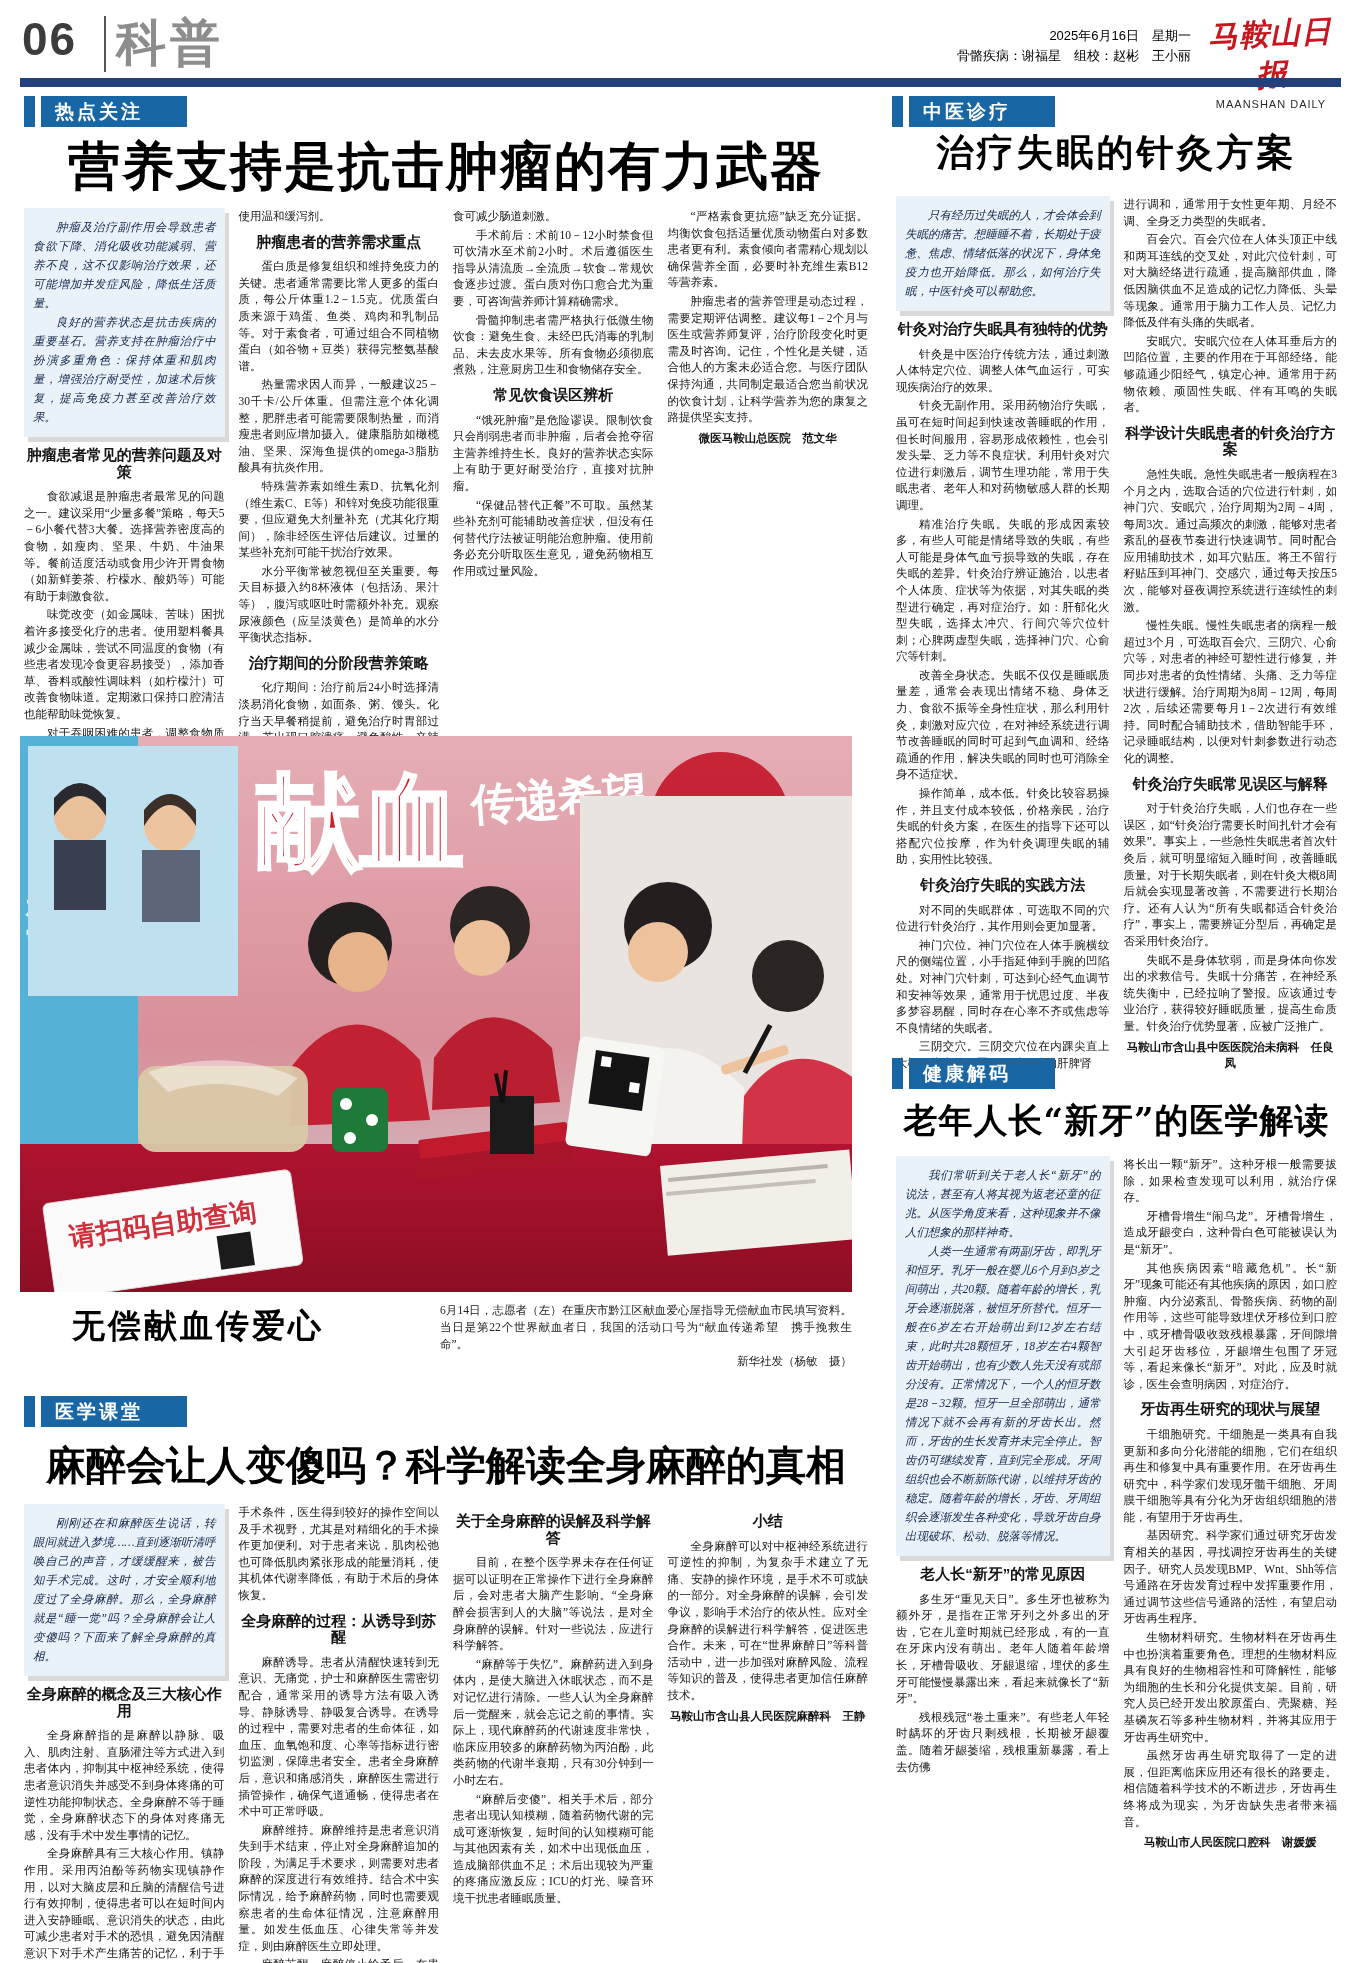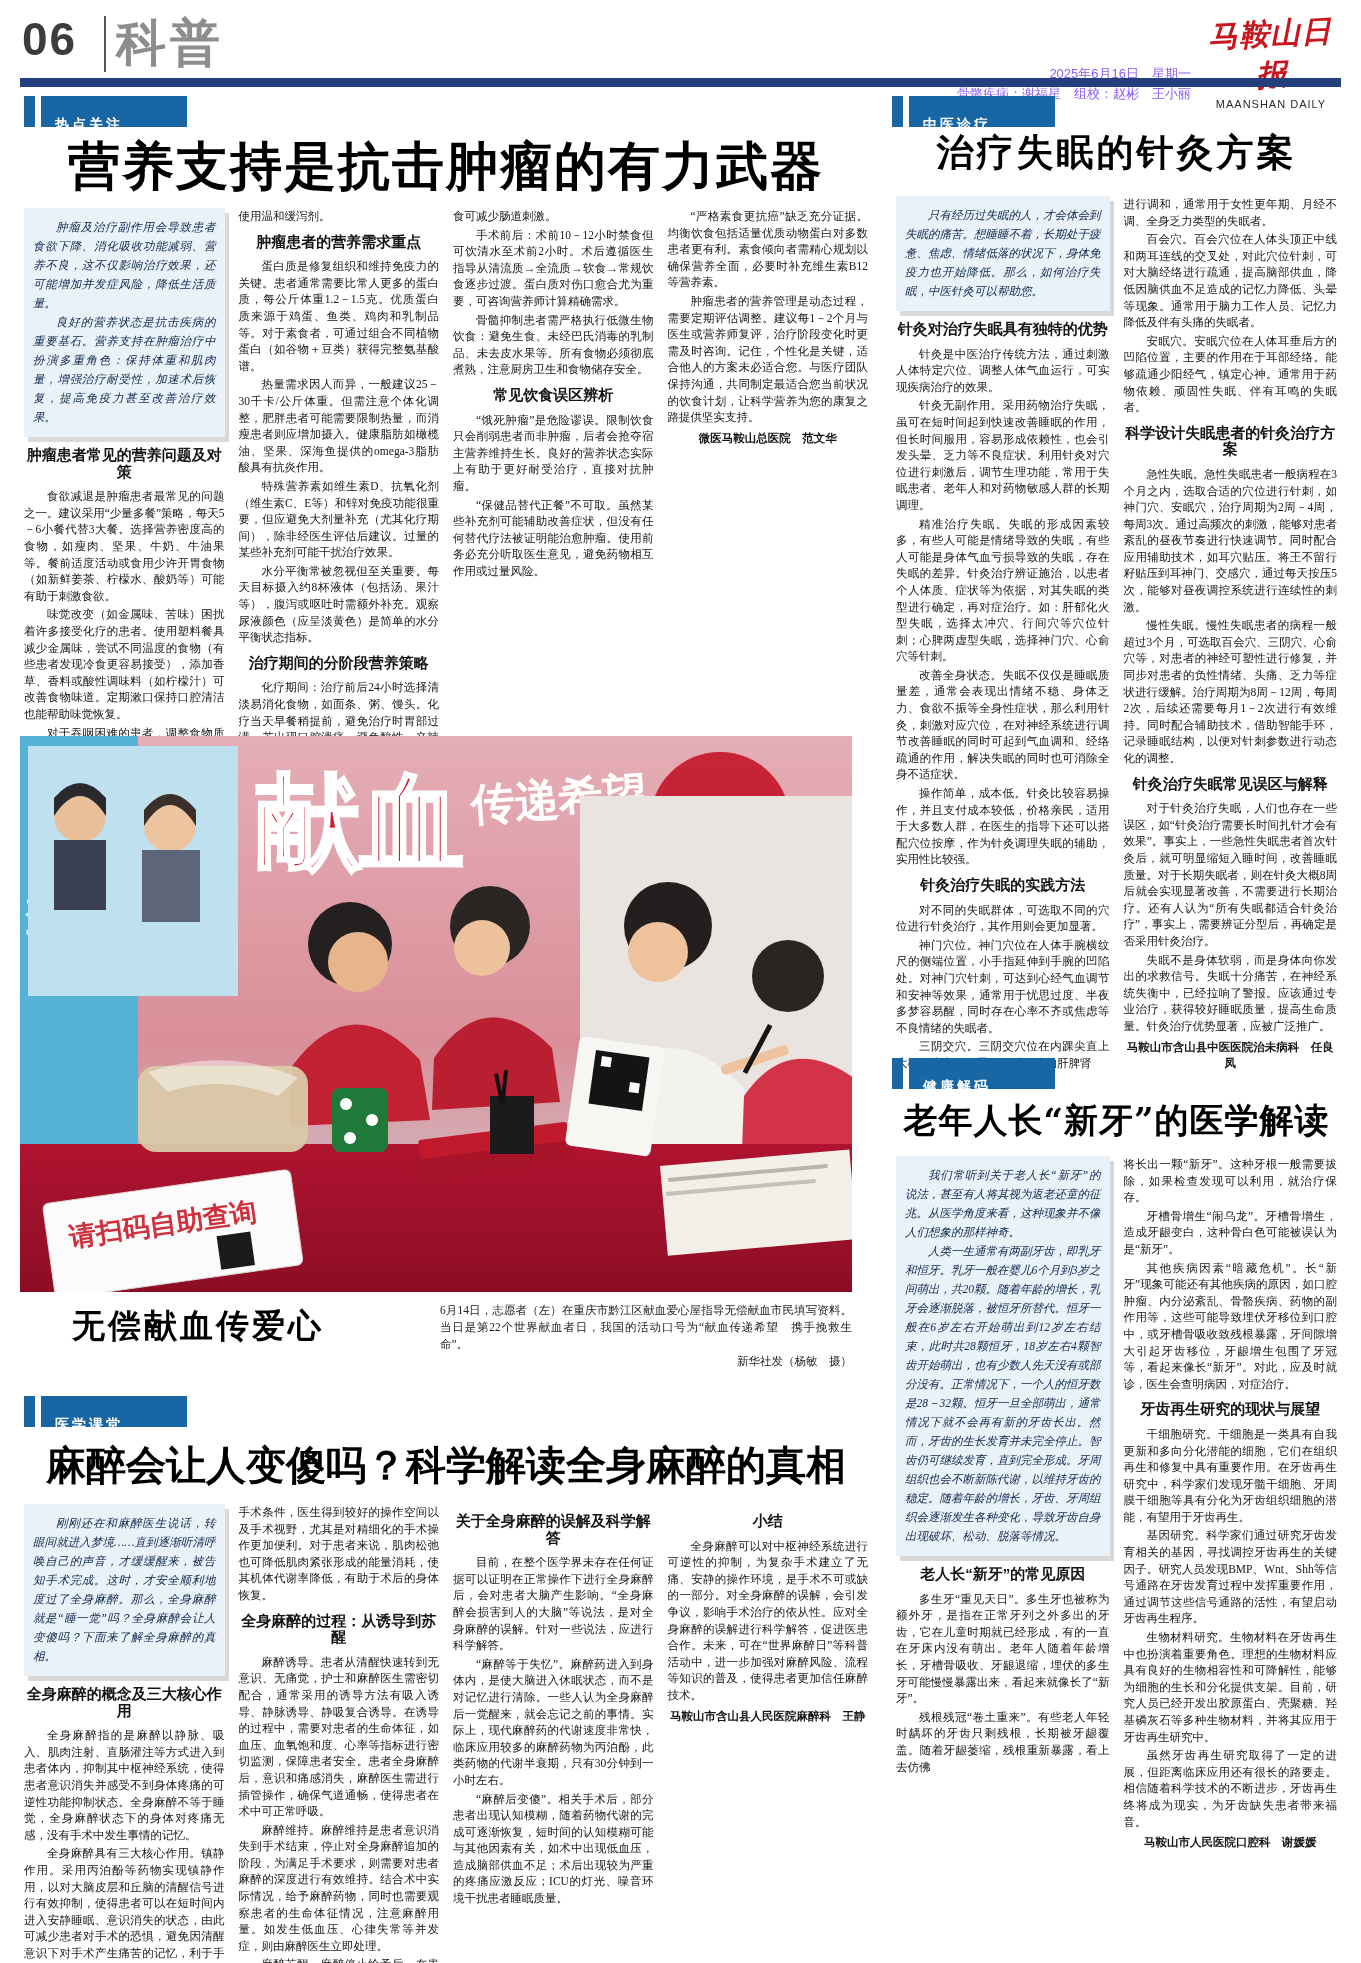--- a/index.html
+++ b/index.html
@@ -6,32 +6,32 @@
   #page{position:relative;width:1361px;height:1963px;background:#fff;overflow:hidden;
         font-family:"Liberation Serif","DejaVu Serif",serif;color:#151515;}
   
   #hdr{position:absolute;left:20px;top:10px;width:1321px;height:66px;}
   #pageno{position:absolute;left:2px;top:2px;font-family:"Liberation Sans",sans-serif;
           font-size:46px;font-weight:bold;color:#3c3c3c;letter-spacing:2px;}
   #hdr-div{position:absolute;left:84px;top:6px;width:2px;height:56px;background:#555;}
   #secname{position:absolute;left:96px;top:0px;font-family:"Liberation Sans",sans-serif;
            font-size:50px;font-weight:900;color:#8d8d8d;letter-spacing:4px;}
   #hdr-right{position:absolute;right:150px;top:16px;text-align:right;
-             font-family:"Liberation Sans",sans-serif;font-size:13px;color:#8b5cf6;line-height:20px;margin-top:38px;}
+             font-family:"Liberation Sans",sans-serif;font-size:13px;color:#000000;line-height:20px;}
   #brand{position:absolute;right:0;top:4px;width:140px;text-align:center;}
   #brand .cn{font-family:"DejaVu Serif",serif;font-style:italic;font-weight:bold;
              font-size:30px;color:#c8161e;letter-spacing:1px;transform:rotate(-3deg);}
   #brand .en{font-family:"Liberation Sans",sans-serif;font-size:11px;color:#2b2b2b;letter-spacing:1px;margin-top:2px;}
   #rule{position:absolute;left:20px;top:78px;width:1321px;height:9px;background:#24407c;}
   
   .lbl{position:absolute;display:flex;align-items:stretch;height:31px;}
   .lbl .bar{width:11px;background:#1966a5;margin-right:6px;}
   .lbl .box{background:#1966a5;color:#fff;font-family:"Liberation Sans",sans-serif;
-            font-weight:bold;font-size:14px;letter-spacing:3px;line-height:31px;
-            padding:13px 14px;min-width:118px;}
+            font-weight:bold;font-size:19px;letter-spacing:3px;line-height:31px;
+            padding:0 14px;min-width:118px;}
   
   .art{position:absolute;}
   .art .title{position:absolute;left:0;right:0;text-align:center;font-weight:900;color:#000;}
   .cols{position:absolute;display:flex;gap:14px;left:4px;right:4px;}
   .col{flex:1 1 0;font-size:11.5px;line-height:16.6px;text-align:justify;}
   .col .p{text-indent:2em;margin:0 0 2px 0;}
   .col .cont{text-indent:0;margin:0 0 2px 0;}
   .col .h{font-family:"Liberation Sans",sans-serif;font-weight:bold;font-size:15px;
           text-align:center;text-indent:0;margin:9px 0 8px 0;}
   .col .lead{background:#e9f1f9;box-shadow:4px 5px 0 #d9d9d9;padding:10px 9px;margin:0 0 10px 0;
@@ -127,21 +127,21 @@
     <div class="cols" style="top:100px;bottom:0;">
       <div class="col">
           <div class="lead">
             <p>只有经历过失眠的人，才会体会到失眠的痛苦。想睡睡不着，长期处于疲惫、焦虑、情绪低落的状况下，身体免疫力也开始降低。那么，如何治疗失眠，中医针灸可以帮助您。</p>
           </div>
           <div class="h">针灸对治疗失眠具有独特的优势</div>
           <div class="p">针灸是中医治疗传统方法，通过刺激人体特定穴位、调整人体气血运行，可实现疾病治疗的效果。</div>
           <div class="p">针灸无副作用。采用药物治疗失眠，虽可在短时间起到快速改善睡眠的作用，但长时间服用，容易形成依赖性，也会引发头晕、乏力等不良症状。利用针灸对穴位进行刺激后，调节生理功能，常用于失眠患者、老年人和对药物敏感人群的长期调理。</div>
           <div class="p">精准治疗失眠。失眠的形成因素较多，有些人可能是情绪导致的失眠，有些人可能是身体气血亏损导致的失眠，存在失眠的差异。针灸治疗辨证施治，以患者个人体质、症状等为依据，对其失眠的类型进行确定，再对症治疗。如：肝郁化火型失眠，选择太冲穴、行间穴等穴位针刺；心脾两虚型失眠，选择神门穴、心俞穴等针刺。</div>
           <div class="p">改善全身状态。失眠不仅仅是睡眠质量差，通常会表现出情绪不稳、身体乏力、食欲不振等全身性症状，那么利用针灸，刺激对应穴位，在对神经系统进行调节改善睡眠的同时可起到气血调和、经络疏通的作用，解决失眠的同时也可消除全身不适症状。</div>
-          <div class="p">操作简单，成本低。针灸比较容易操作，并且支付成本较低，价格亲民，适用于大多数人群，在医生的指导下还可以搭配穴位按摩，作为针灸调理失眠的辅助，实用性比较强。</div>
+          <div class="p">操作简单，成本低。针灸比较容易操作，并且支付成本较低，价格亲民，治疗失眠的针灸方案，在医生的指导下还可以搭配穴位按摩，作为针灸调理失眠的辅助，实用性比较强。</div>
           <div class="h">针灸治疗失眠的实践方法</div>
           <div class="p">对不同的失眠群体，可选取不同的穴位进行针灸治疗，其作用则会更加显著。</div>
           <div class="p">神门穴位。神门穴位在人体手腕横纹尺的侧端位置，小手指延伸到手腕的凹陷处。对神门穴针刺，可达到心经气血调节和安神等效果，通常用于忧思过度、半夜多梦容易醒，同时存在心率不齐或焦虑等不良情绪的失眠者。</div>
           <div class="p">三阴交穴。三阴交穴位在内踝尖直上大概四指宽的位置，可对人体的肝脾肾</div>
         </div>
       <div class="col">
           <div class="cont">进行调和，通常用于女性更年期、月经不调、全身乏力类型的失眠者。</div>
           <div class="p">百会穴。百会穴位在人体头顶正中线和两耳连线的交叉处，对此穴位针刺，可对大脑经络进行疏通，提高脑部供血，降低因脑供血不足造成的记忆力降低、头晕等现象。通常用于脑力工作人员、记忆力降低及伴有头痛的失眠者。</div>
           <div class="p">安眠穴。安眠穴位在人体耳垂后方的凹陷位置，主要的作用在于耳部经络。能够疏通少阳经气，镇定心神。通常用于药物依赖、顽固性失眠、伴有耳鸣的失眠者。</div>
           <div class="h">科学设计失眠患者的针灸治疗方案</div>

